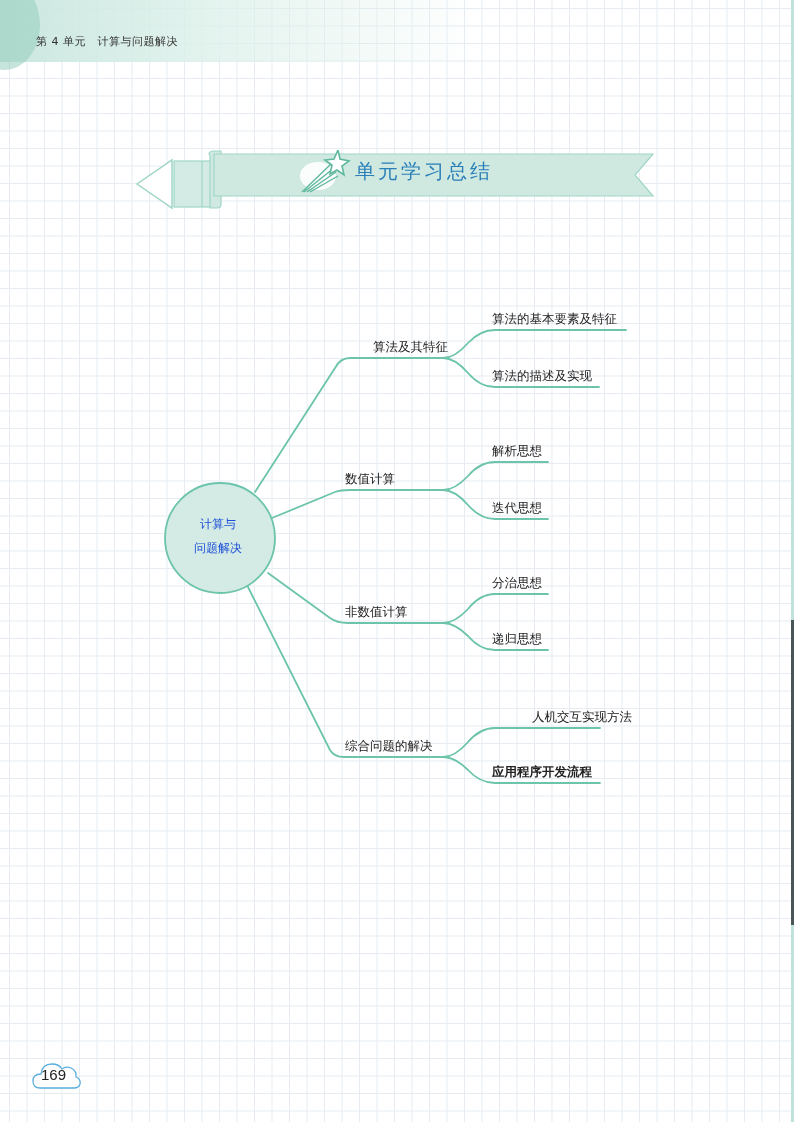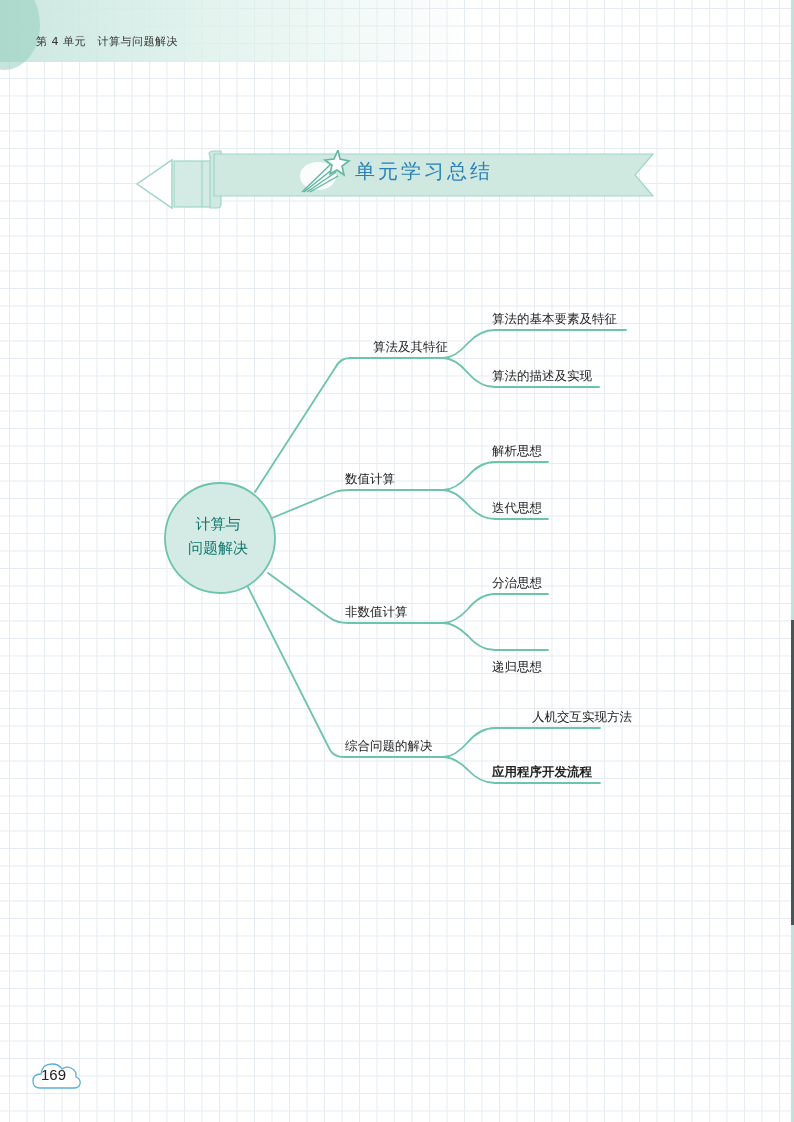--- a/index.html
+++ b/index.html
@@ -34,21 +34,21 @@
   }
   .banner { position: absolute; left: 135px; top: 150px; width: 525px; height: 62px; }
   .banner-title {
     position: absolute; left: 355px; top: 158px; font-size: 20px; font-weight: normal;
     color: #2a7fb8; letter-spacing: 3px; font-family: "DejaVu Serif", "Liberation Serif", serif;
   }
   .mindmap { position: absolute; left: 0; top: 0; width: 794px; height: 1122px; }
   .node-label { position: absolute; font-size: 12.5px; color: #222; white-space: nowrap; text-align: right; }
   .center-label {
     position: absolute; left: 163px; top: 512px; width: 110px; text-align: center;
-    font-size: 15px; line-height: 24px; color: #0f766e;
+    font-size: 12px; line-height: 24px; color: #1d4ed8;
   }
   .page-num {
     position: absolute; left: 32px; top: 1058px; width: 50px; height: 34px;
   }
   .page-num-text {
     position: absolute; left: 41px; top: 1066px; font-size: 15px; color: #222; font-family: "Liberation Sans", sans-serif;
   }
 </style>
 </head>
 <body>
@@ -108,20 +108,20 @@
 <div class="node-label" style="left:345px;top:339px;margin-left:28px;">算法及其特征</div>
 <div class="node-label" style="left:345px;top:471px;">数值计算</div>
 <div class="node-label" style="left:345px;top:604px;">非数值计算</div>
 <div class="node-label" style="left:345px;top:738px;">综合问题的解决</div>
 
 <div class="node-label" style="left:492px;top:311px;">算法的基本要素及特征</div>
 <div class="node-label" style="left:492px;top:368px;">算法的描述及实现</div>
 <div class="node-label" style="left:492px;top:443px;">解析思想</div>
 <div class="node-label" style="left:492px;top:500px;">迭代思想</div>
 <div class="node-label" style="left:492px;top:575px;">分治思想</div>
-<div class="node-label" style="left:492px;top:631px;margin-top:28px;">递归思想</div>
+<div class="node-label" style="left:492px;top:631px;">递归思想</div>
 <div class="node-label" style="left:492px;top:709px;margin-left:40px;">人机交互实现方法</div>
 <div class="node-label" style="left:492px;top:764px;font-weight:bold;">应用程序开发流程</div>
 
 <svg class="page-num" viewBox="0 0 50 34" width="50" height="34">
   <path d="M8,30 Q1,30 1,23 Q1,16 9,16 Q10,6 20,6 Q27,6 30,11 Q34,8 39,10 Q45,13 44,19 Q49,21 48,26 Q47,30 42,30 Z" fill="#ffffff" stroke="#5aaee0" stroke-width="1.3"></path>
 </svg>
 <div class="page-num-text">169</div>
 
 </body></html>

